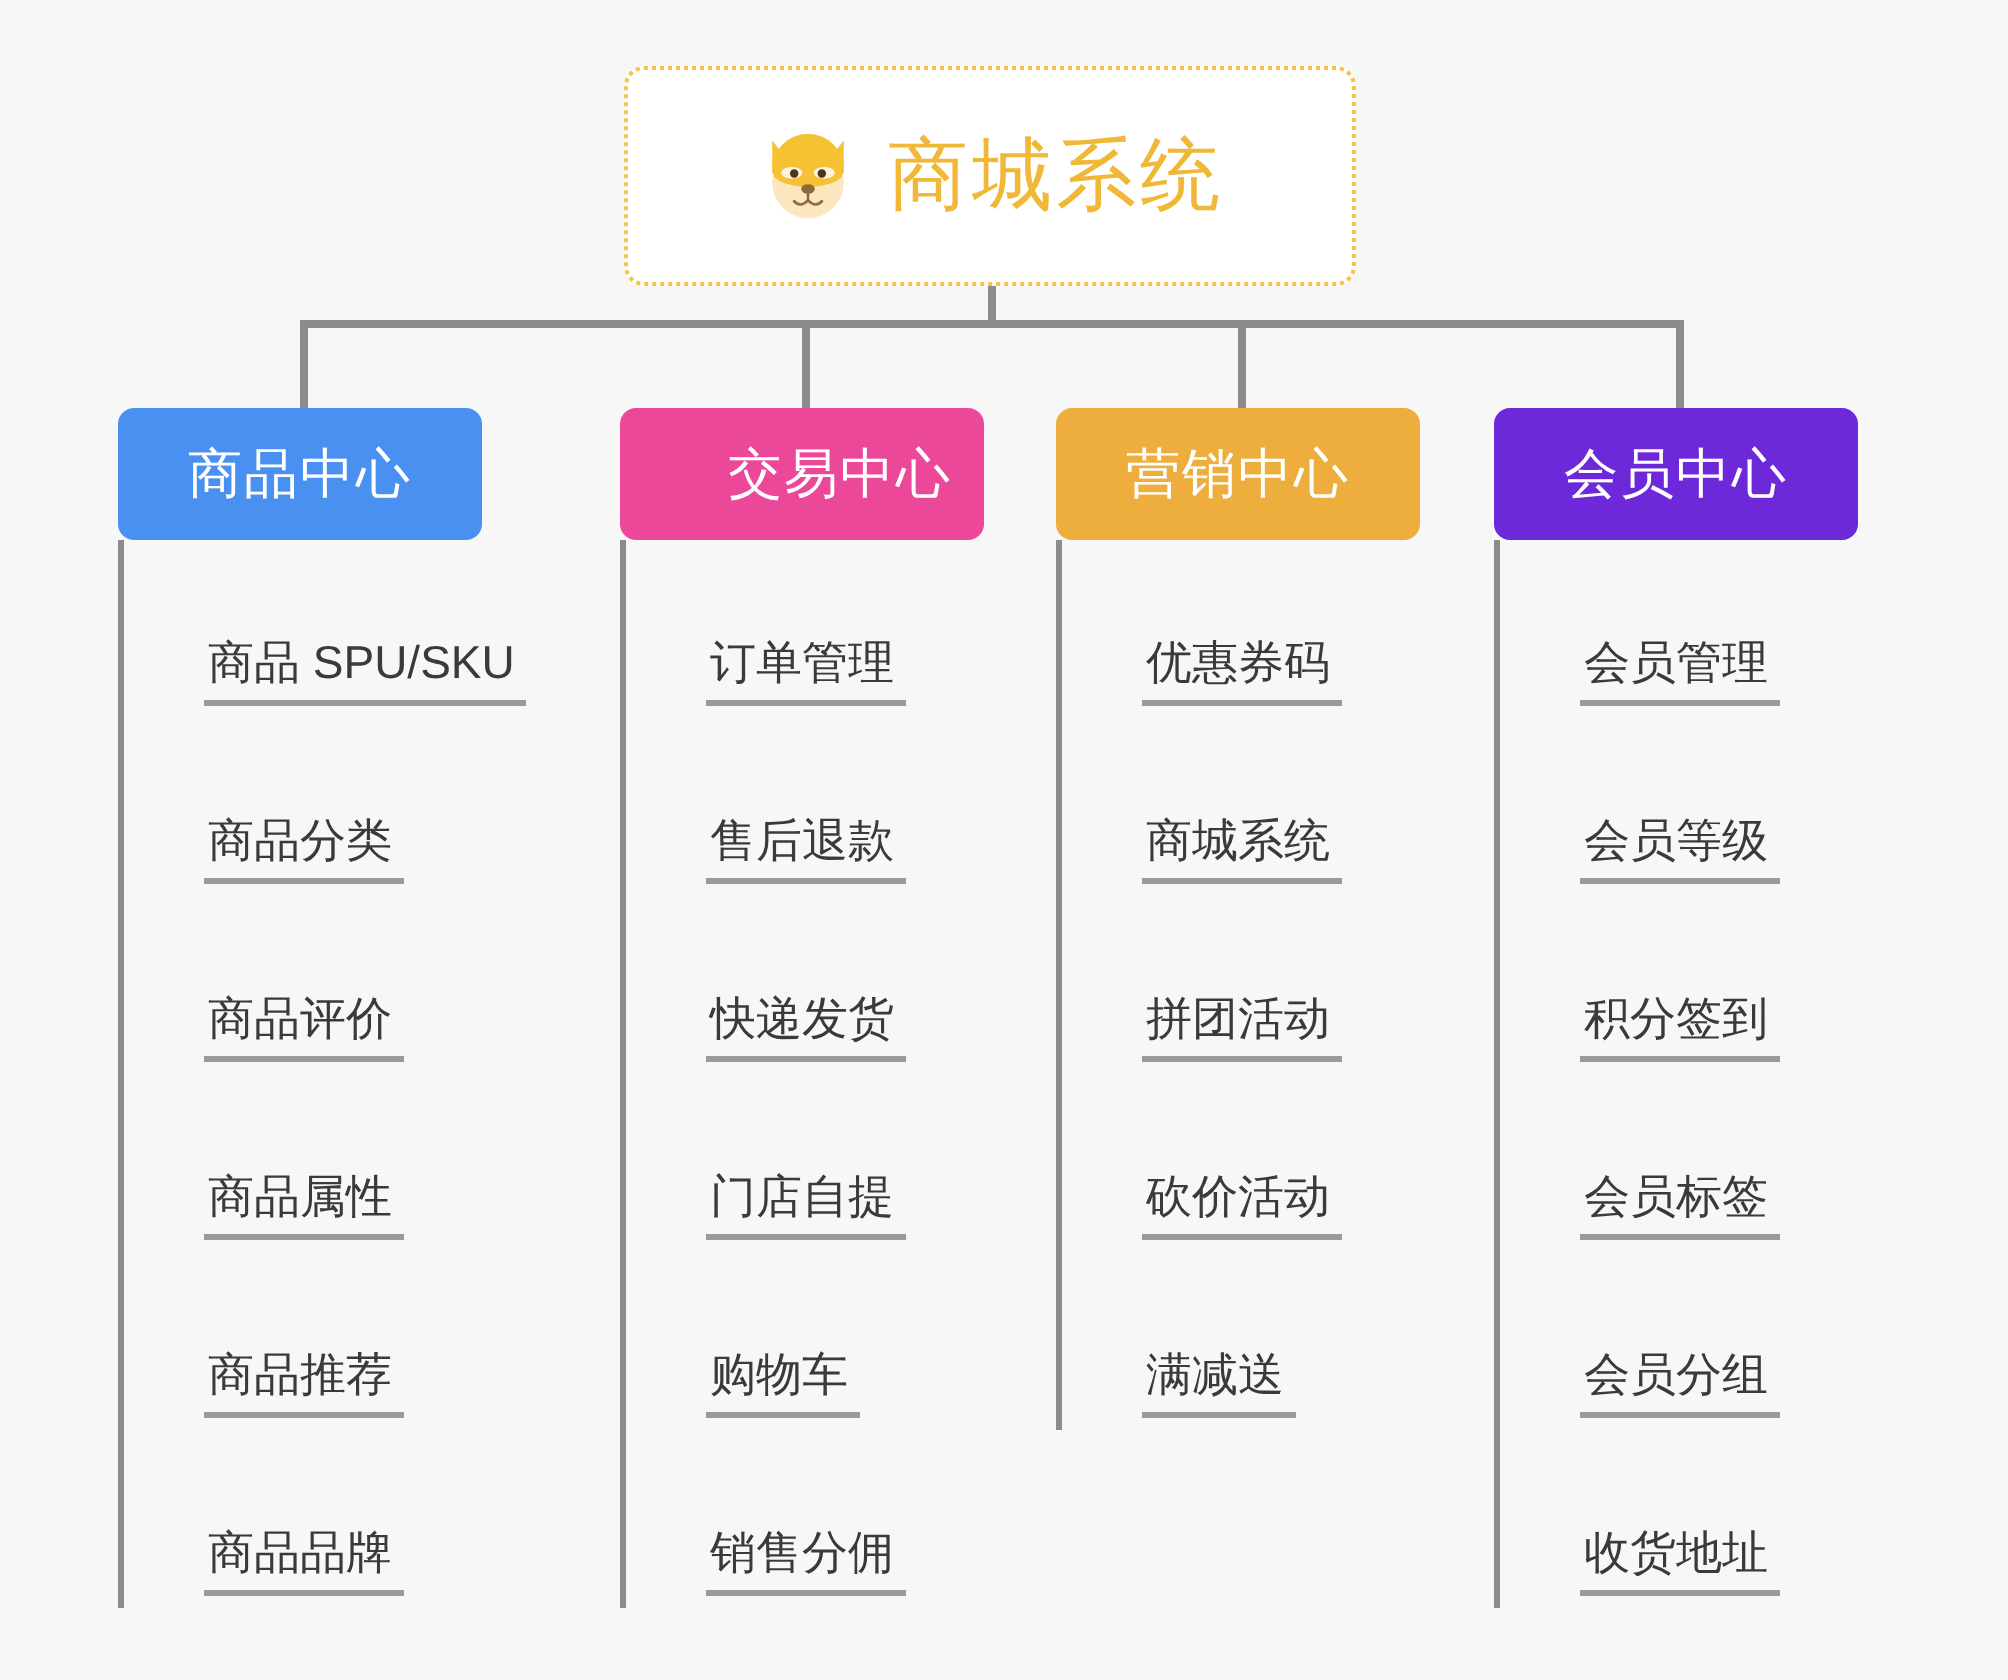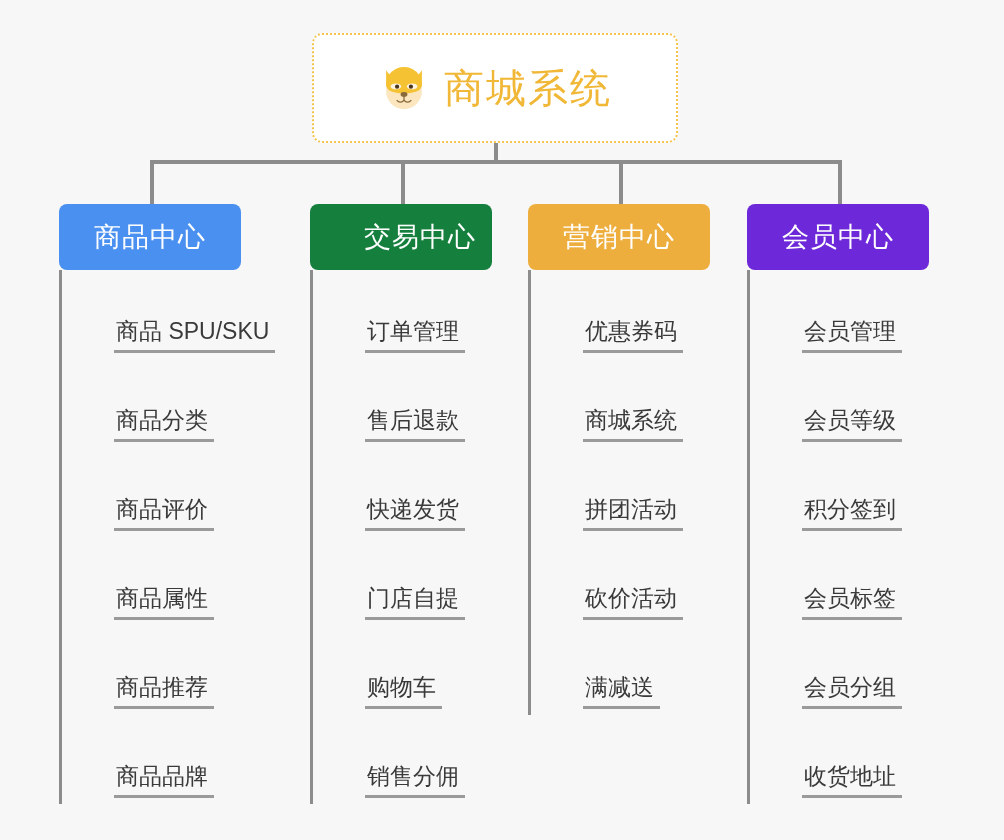--- a/index.html
+++ b/index.html
@@ -89,21 +89,21 @@
     color: #ffffff;
     font-size: 27px;
     letter-spacing: 1px;
     white-space: nowrap;
   }
 
   
   .leaf-list {
     position: relative;
     margin-top: 0;
-    padding-left: 26px;
+    padding-left: 14px;
     border-left: 3px solid #8c8c8c;
   }
   .leaf {
     position: relative;
     height: 89px;
     box-sizing: border-box;
     display: flex;
     align-items: flex-end;
     padding-left: 26px;
     padding-bottom: 6px;
@@ -169,21 +169,21 @@
           </div>
           <div class="leaf">
             <span class="leaf-label">商品推荐</span>
           </div>
           <div class="leaf">
             <span class="leaf-label">商品品牌</span>
           </div>
         </div>
       </div>
       <div class="branch" style="left: 310px; width: 182px;">
-        <div class="branch-header" style="background: #15803d; width: 182px; padding-left: 38px;">
+        <div class="branch-header" style="background: #ec4899; width: 182px; padding-left: 38px;">
           <span>交易中心</span>
         </div>
         <div class="leaf-list">
           <div class="leaf">
             <span class="leaf-label">订单管理</span>
           </div>
           <div class="leaf">
             <span class="leaf-label">售后退款</span>
           </div>
           <div class="leaf">

